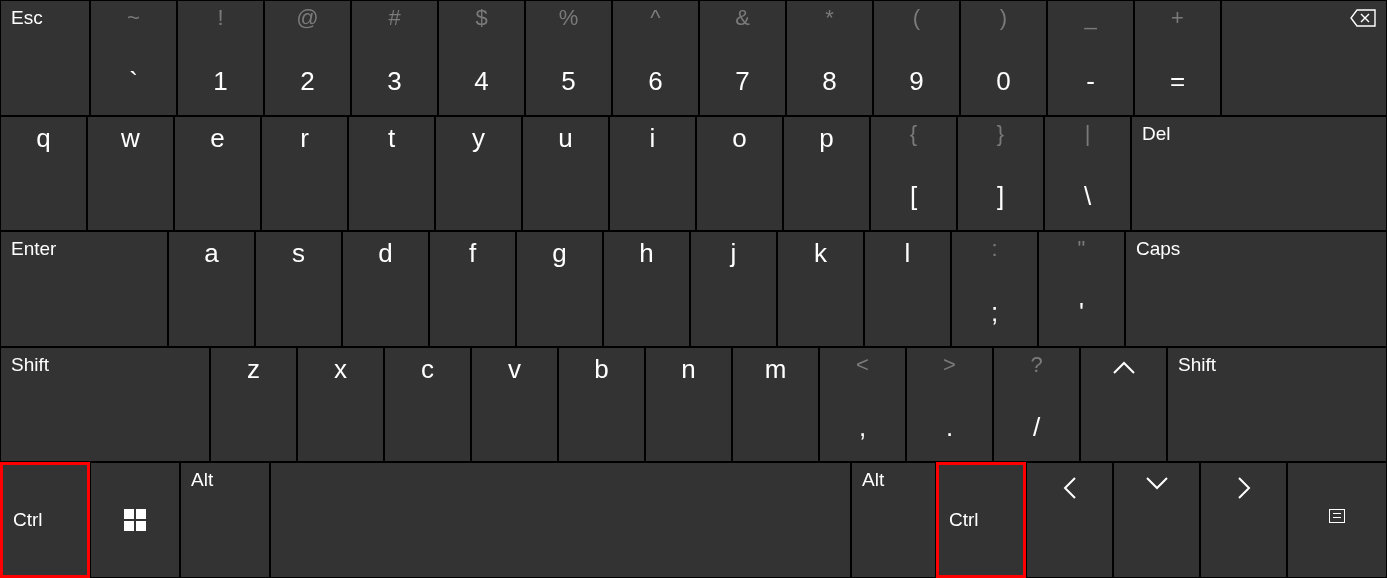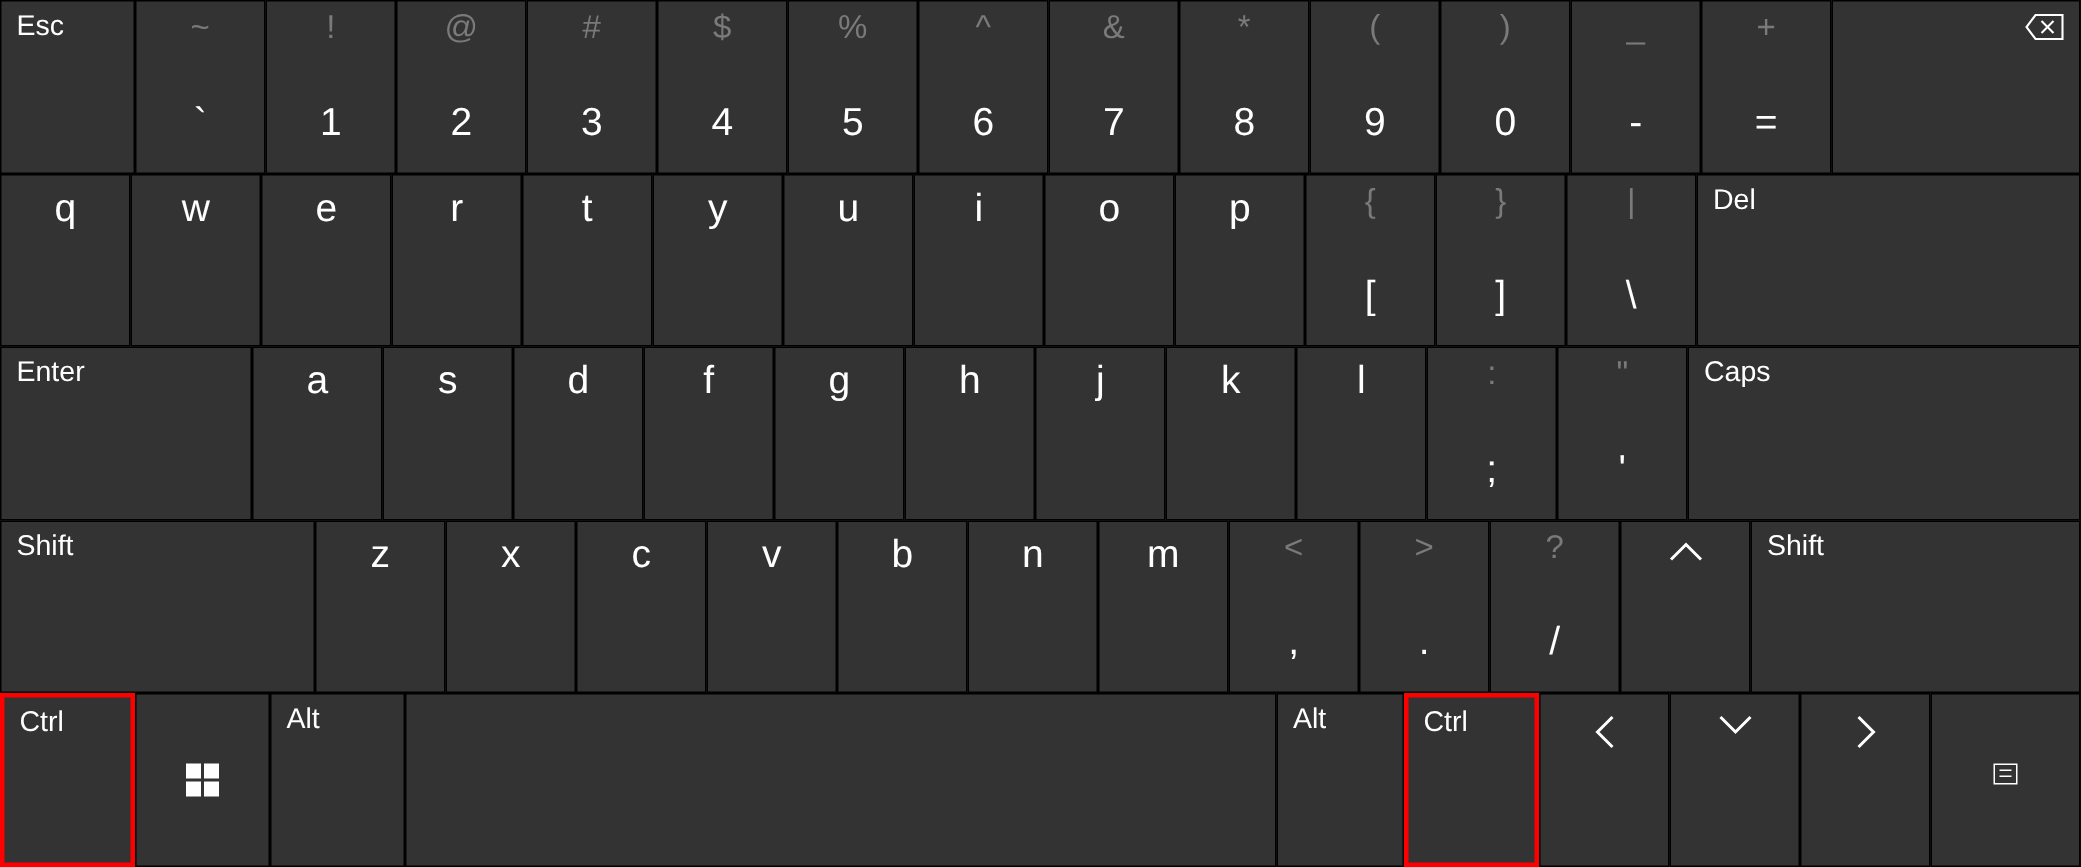--- a/index.html
+++ b/index.html
@@ -48,21 +48,21 @@
   .key .main-char {
     position: absolute;
     bottom: 18px;
     left: 50%;
     transform: translateX(-50%);
     color: #fff;
     font-size: 26px;
   }
   .key.char-key .main-char { bottom: auto; top: 6px; font-size: 26px; }
   .key.char-key { justify-content: flex-start; }
-  .highlight { border: 3px solid #ff0000 !important; }
+  .highlight { border: 3px solid #ff0000 !important; justify-content: center; }
   .dim .shift-char { color: #7a7a7a; }
   .win-icon {
     display: grid;
     grid-template-columns: 10px 10px;
     grid-template-rows: 10px 10px;
     gap: 2px;
     margin: auto;
   }
   .win-icon span { background: #fff; }
   .menu-icon {

